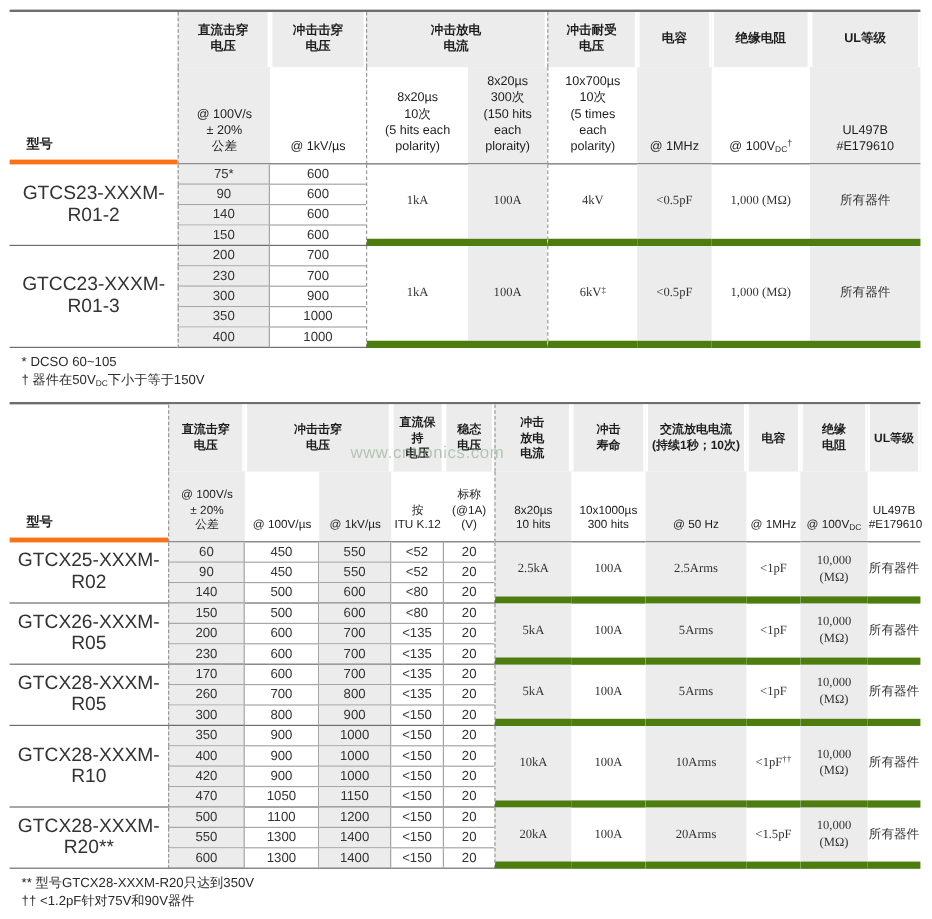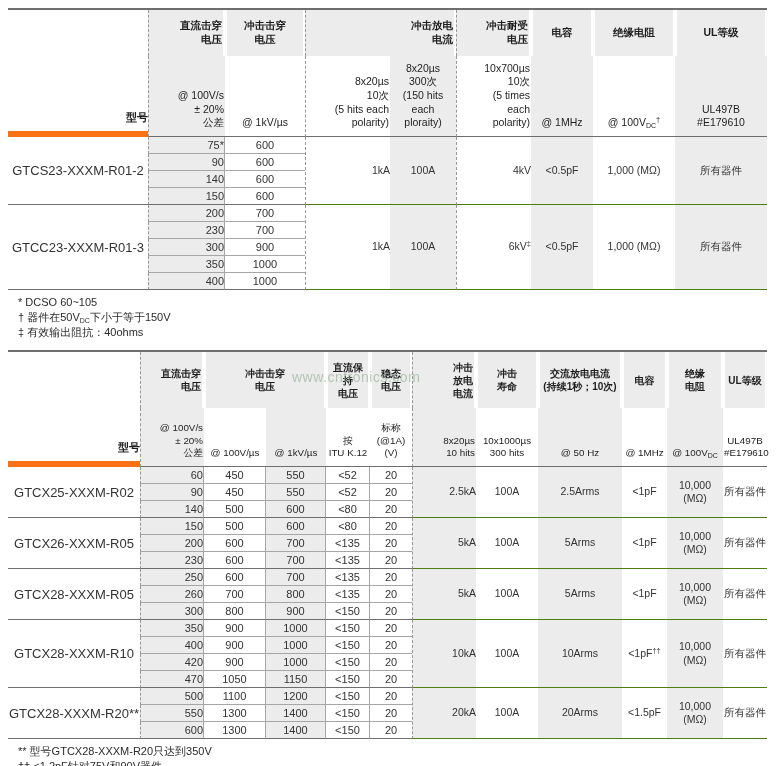--- a/index.html
+++ b/index.html
@@ -22,33 +22,33 @@
   #t1 .h1{height:42px;}
   #t2 .h1{height:52px;font-size:10px;}
   .h2{
     vertical-align:bottom;text-align:center;font-weight:normal;
     font-size:10.5px;line-height:1.3;color:#1e1e1e;
     padding:2px 1px 6px 1px;border-bottom:1px solid #6e6e6e;
   }
   #t1 .h2{height:72px;}
   #t2 .h2{height:50px;font-size:9.8px;}
   .model-h{
-    vertical-align:bottom;text-align:right;padding:0 0 6px 14px;
-    font-weight:bold;font-size:11px;color:#1e1e1e;border-bottom:6px solid #f97316;
+    vertical-align:bottom;text-align:left;padding:0 0 6px 14px;
+    font-weight:bold;font-size:11px;color:#1e1e1e;border-bottom:4px solid #f97316;
   }
   .band{background:#ececec;}
   td{font-size:11px;text-align:center;vertical-align:middle;color:#333;}
   .v{height:16px;line-height:14px;}
   #t2 .v{height:16px;}
   .rl{border-bottom:1px solid #a6a6a6;}
   .ge{border-bottom:1px solid #6e6e6e;}
   .vsep{border-right:1px solid #a6a6a6;}
-  .dashed{border-left:1px dashed #989898;text-align:right;}
-  .model{font-size:13px;color:#333;border-bottom:1px solid #6e6e6e;}
-  .spec-cell{font-size:10.5px;border-bottom:1px solid #4d7c0f;line-height:1.25;}
+  .dashed{border-left:1px dashed #989898;}
+  .model{font-size:16px;color:#333;border-bottom:1px solid #6e6e6e;}
+  .spec-cell{font-size:10.5px;border-bottom:6px solid #4d7c0f;line-height:1.25;font-family:Liberation Serif, serif;}
   sup{font-size:7.5px;vertical-align:top;line-height:1;}
   sub{font-size:7px;vertical-align:baseline;position:relative;top:2px;line-height:1;}
   .footnotes{margin:5px 0 0 10px;font-size:11px;line-height:15px;color:#2b2b2b;}
   .footnotes div{white-space:pre;}
   #t2wrap{margin-top:10px;}
   .watermark{
     position:absolute;left:292px;top:369px;font-size:14px;
     opacity:.62;letter-spacing:.5px;z-index:5;pointer-events:none;
   }
 </style>
@@ -142,21 +142,20 @@
             <tr>
               <td class="v band dashed vsep ge">400</td>
               <td class="v ge">1000</td>
             </tr>
           </tbody>
         </table>
       </div>
     <div class="footnotes">
       <div>* DCSO 60~105</div>
       <div>† 器件在50V<sub>DC</sub>下小于等于150V</div>
-      <div>‡ 有效输出阻抗：40ohms</div>
     </div>
   </div>
 
   <div id="t2wrap">
     <div id="t2">
         <table class="spec">
           <colgroup>
             <col style="width: 132px;">
             <col style="width: 64px;">
             <col style="width: 62px;">
@@ -250,21 +249,21 @@
             </tr>
             <tr>
               <td class="v band dashed vsep ge">230</td>
               <td class="v vsep ge">600</td>
               <td class="v band vsep ge">700</td>
               <td class="v vsep ge">&lt;135</td>
               <td class="v ge">20</td>
             </tr>
             <tr>
               <td class="model" rowspan="3">GTCX28-XXXM-R05</td>
-              <td class="v band dashed vsep rl">250</td>
+              <td class="v band dashed vsep rl">170</td>
               <td class="v vsep rl">600</td>
               <td class="v band vsep rl">700</td>
               <td class="v vsep rl">&lt;135</td>
               <td class="v rl">20</td>
               <td class="spec-cell band dashed" rowspan="3">5kA</td>
               <td class="spec-cell" rowspan="3">100A</td>
               <td class="spec-cell band" rowspan="3">5Arms</td>
               <td class="spec-cell" rowspan="3">&lt;1pF</td>
               <td class="spec-cell band" rowspan="3">10,000<br>(MΩ)</td>
               <td class="spec-cell" rowspan="3">所有器件</td>

